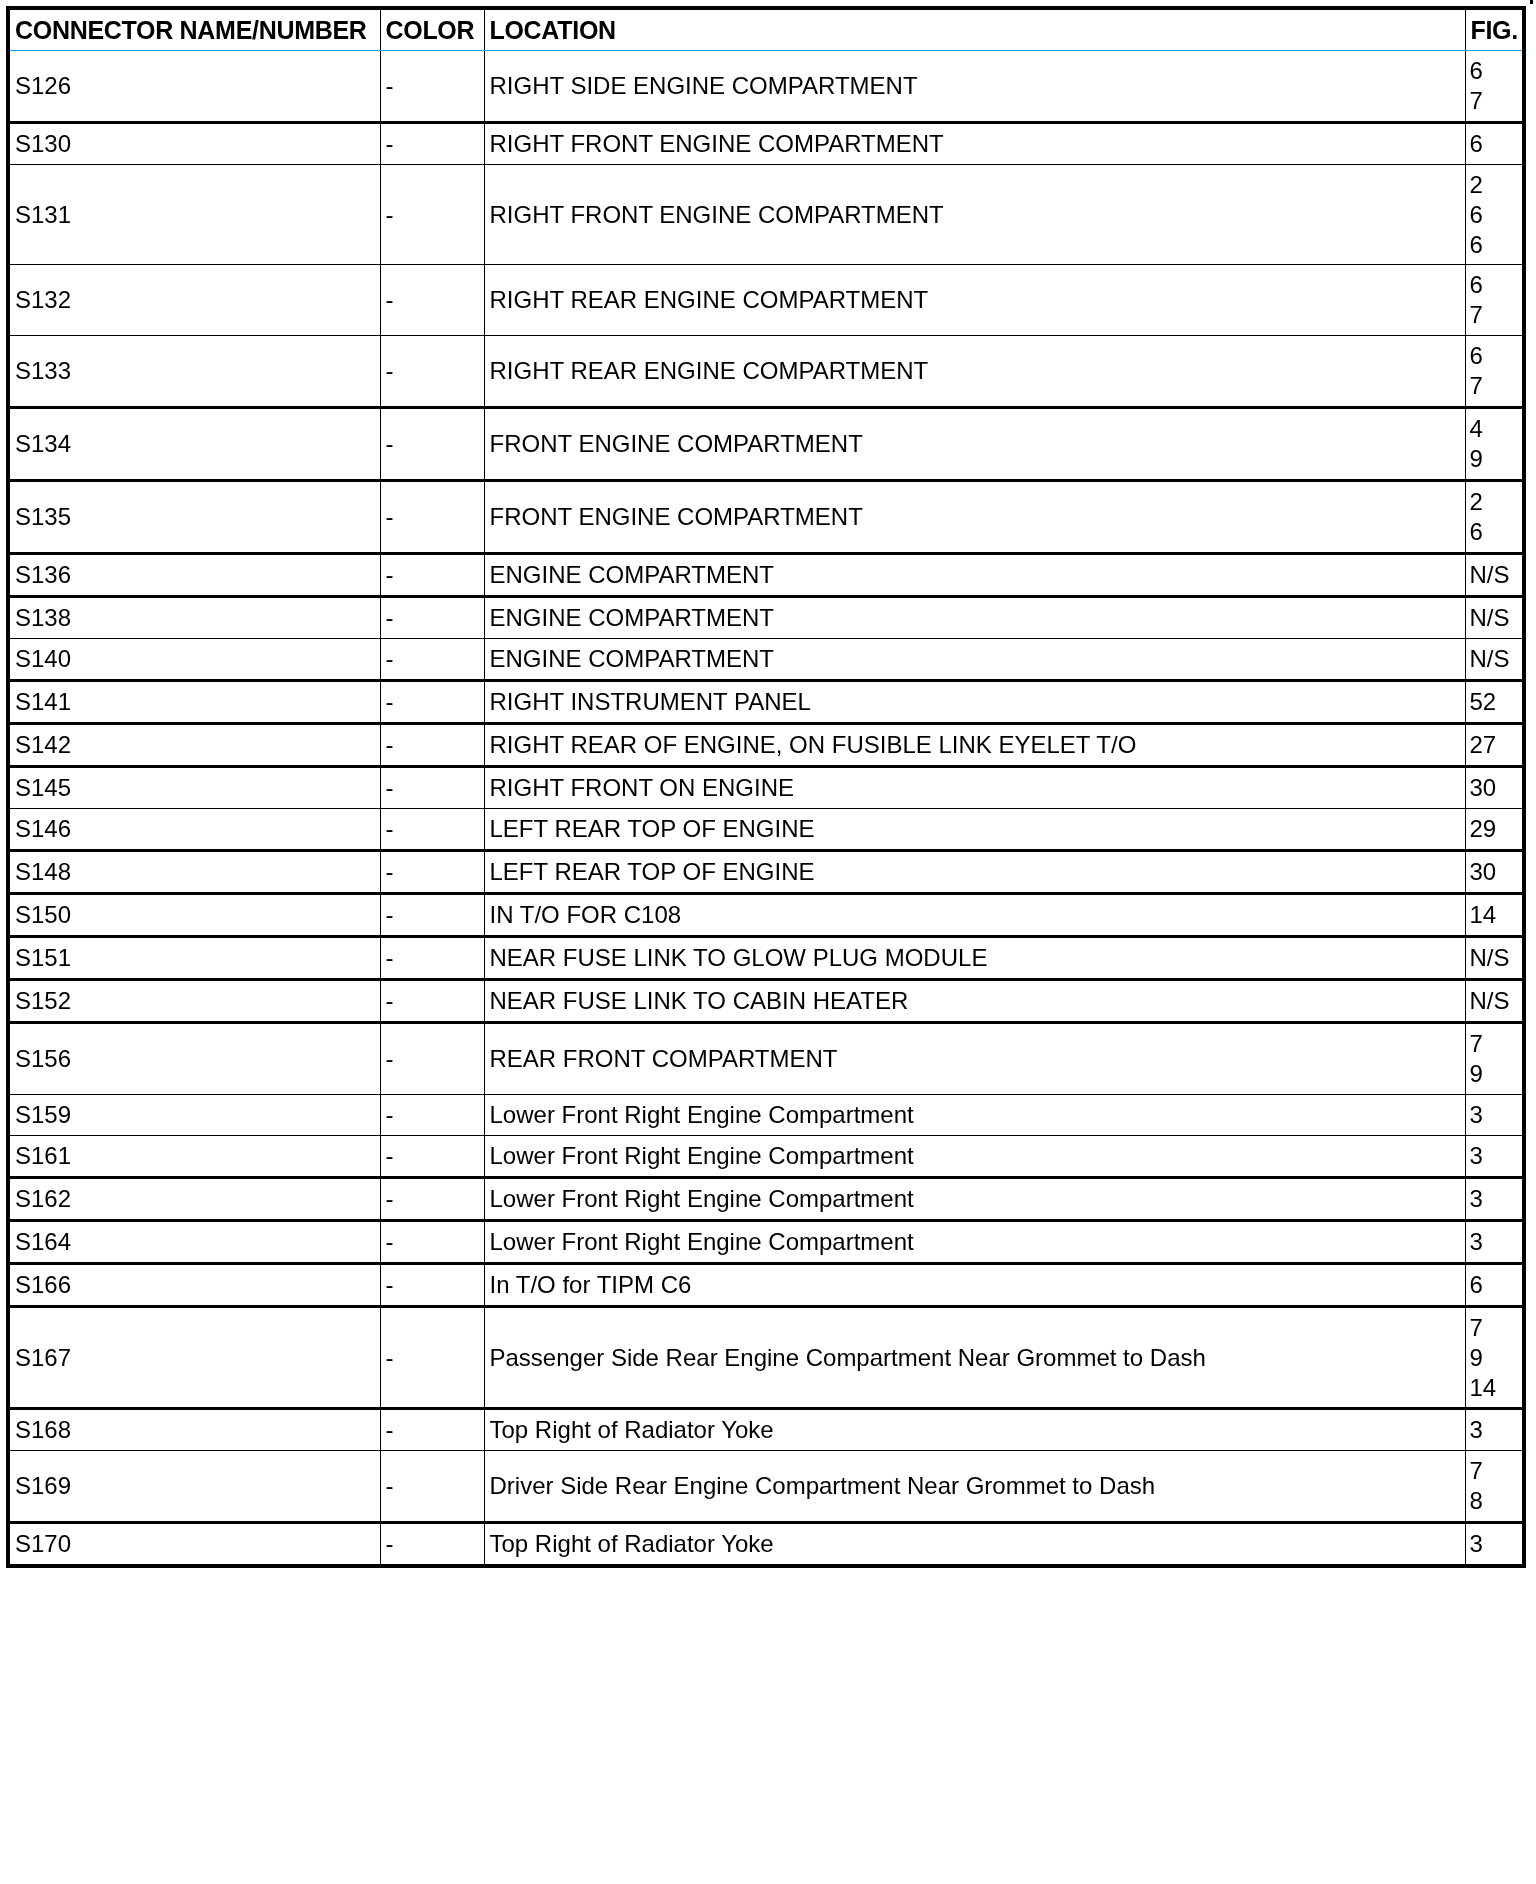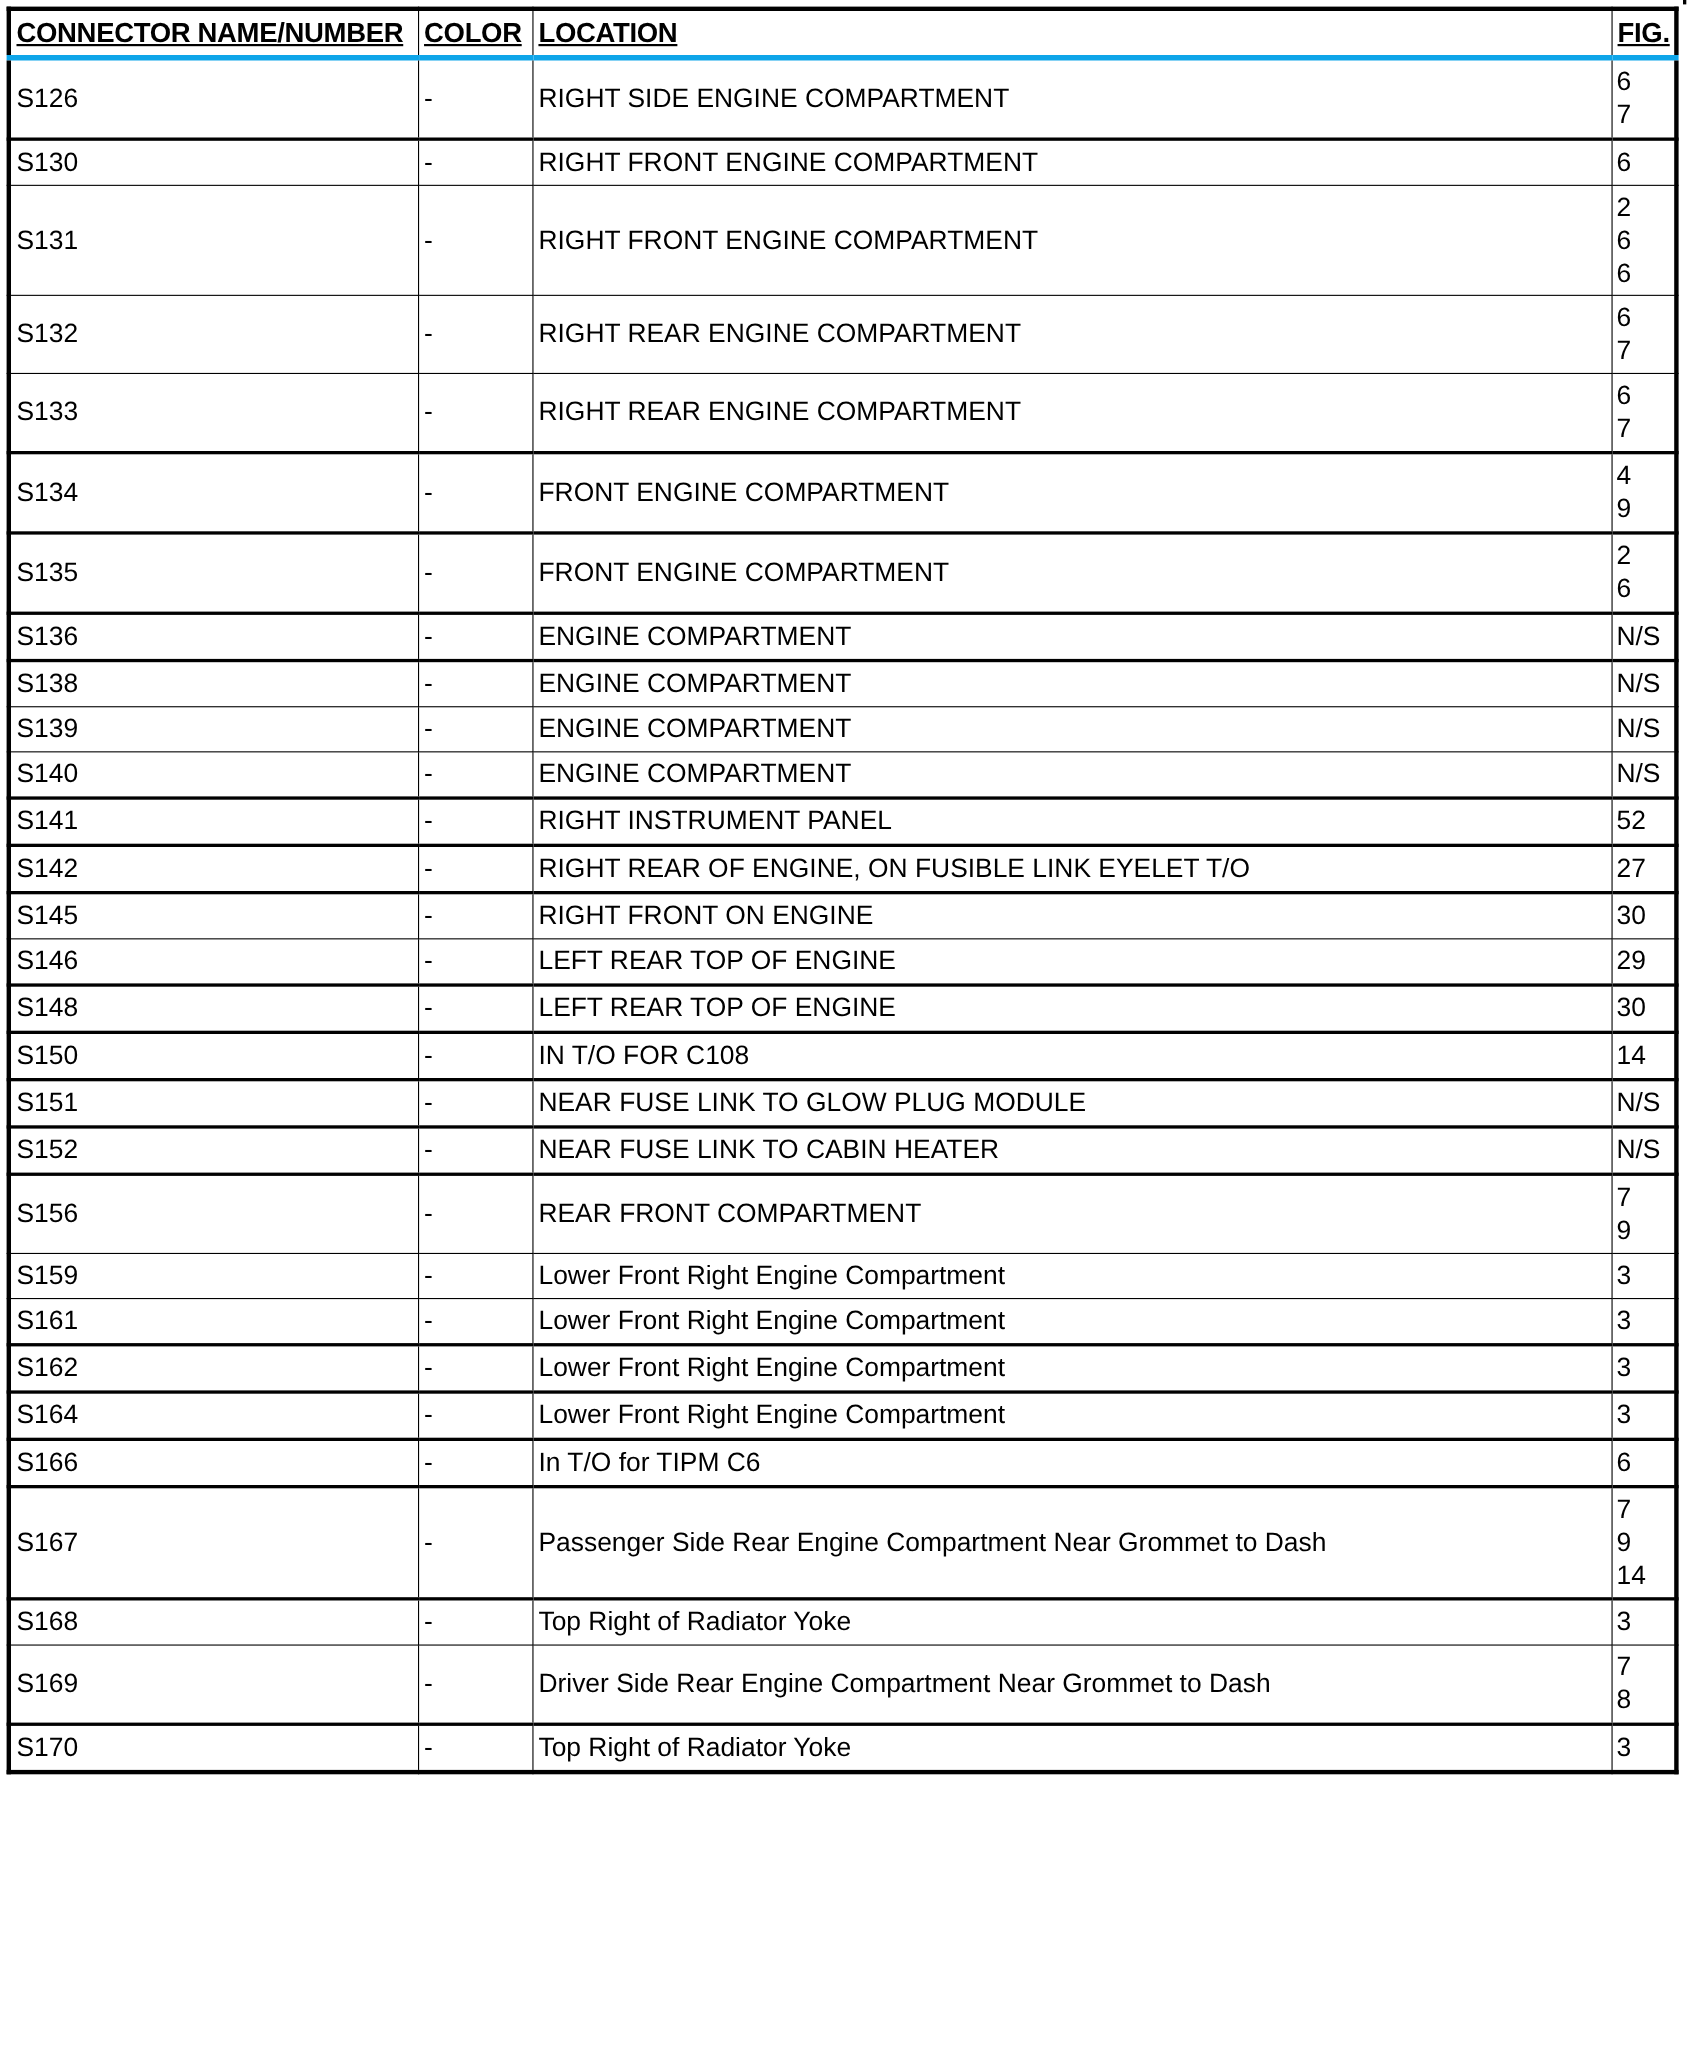--- a/index.html
+++ b/index.html
@@ -6,21 +6,21 @@
   body { width: 1536px; height: 1884px; position: relative; overflow: hidden;
          font-family: "Liberation Sans", sans-serif; color: #000; }
   .corner-mark { position: absolute; left: 1530px; top: 0; width: 3px; height: 4px; background: #000; }
   table.conn { position: absolute; left: 6px; top: 6px; width: 1516px; border-collapse: collapse;
                border: 4px solid #000; table-layout: fixed; }
   table.conn col.c1 { width: 372px; }
   table.conn col.c2 { width: 104px; }
   table.conn col.c3 { width: 981px; }
   table.conn col.c4 { width: 59px; }
   th, td { border: 1.5px solid #000; padding: 0 0 0 5px; vertical-align: middle; text-align: left; }
-  th { font-weight: bold; font-size: 25px; height: 40px; letter-spacing: -0.3px; border-bottom: 5px solid #0ea5e9; text-decoration: underline; }
+  th { font-weight: bold; font-size: 25px; height: 40px; letter-spacing: -0.3px; border-bottom: 1px solid #0ea5e9; }
   td { font-size: 24px; line-height: 30px; }
   tr.h1 td { height: 40px; }
   tr.h2 td { height: 70px; }
   tr.h3 td { height: 99px; }
   tr.thick td { border-top: 3px solid #000; }
   td.fig { padding-left: 4px; }
   td.fig span { display: block; line-height: 30px; }
 </style>
 </head>
 <body>
@@ -116,28 +116,20 @@
       </tr>
       <tr class="h1 thick">
         <td>S138</td>
         <td>-</td>
         <td>ENGINE COMPARTMENT</td>
         <td class="fig">
           <span>N/S</span>
         </td>
       </tr>
       <tr class="h1">
-        <td>S139</td>
-        <td>-</td>
-        <td>ENGINE COMPARTMENT</td>
-        <td class="fig">
-          <span>N/S</span>
-        </td>
-      </tr>
-      <tr class="h1">
         <td>S140</td>
         <td>-</td>
         <td>ENGINE COMPARTMENT</td>
         <td class="fig">
           <span>N/S</span>
         </td>
       </tr>
       <tr class="h1 thick">
         <td>S141</td>
         <td>-</td>

